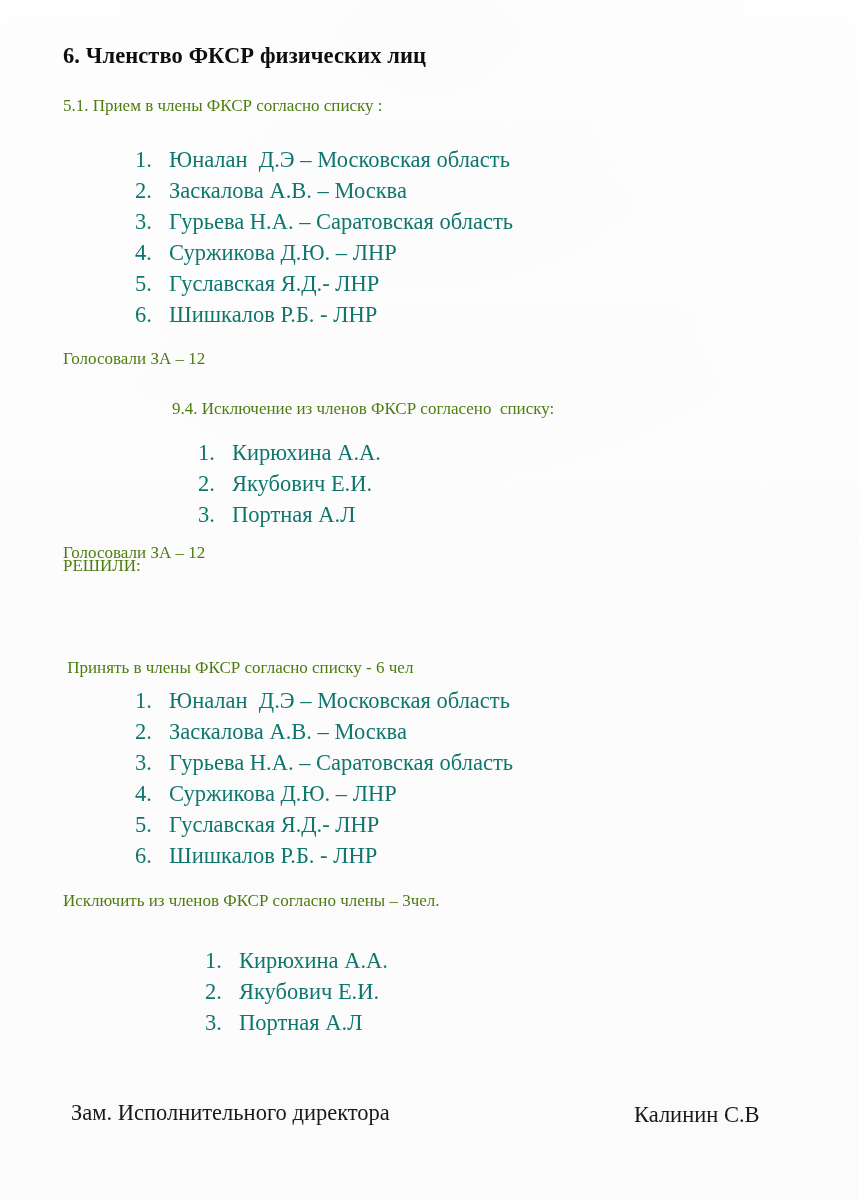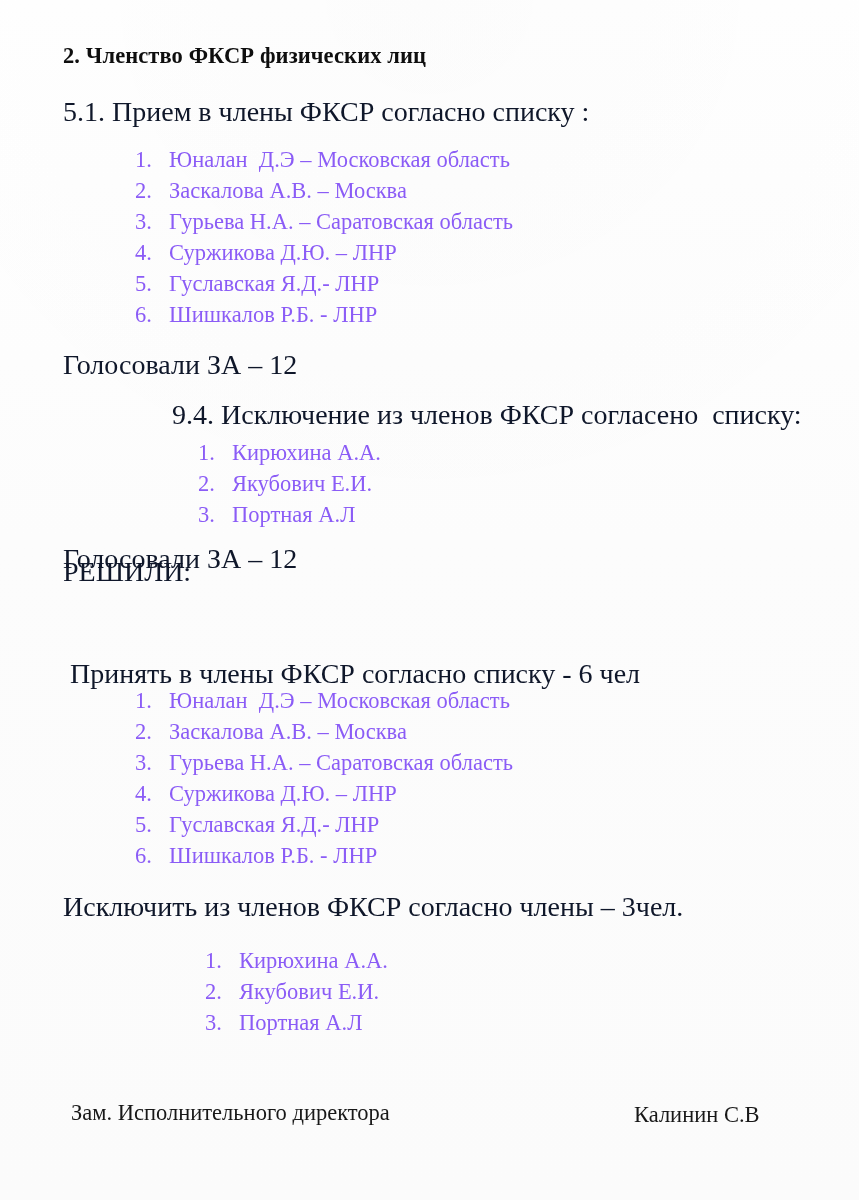--- a/index.html
+++ b/index.html
@@ -42,33 +42,33 @@
   }
 
   .heading {
     font-weight: bold;
     font-size: 22.5px;
     letter-spacing: 0.1px;
     color: #0e0e0e;
   }
 
   .body-text {
-    font-size: 28px;
-    color: #0f172a;
+    font-size: 17px;
+    color: #4d7c0f;
   }
 
   .list {
     position: absolute;
     margin: 0;
     padding: 0;
     list-style: none;
   }
   .list li {
     font-size: 22.5px;
-    color: #8b5cf6;
+    color: #0f766e;
     white-space: pre;
     height: 31px;
     line-height: 31px;
   }
   .list li .num {
     display: inline-block;
     width: 34px;
     text-align: left;
   }
 
@@ -92,21 +92,21 @@
     top: 2px;
     white-space: pre;
   }
 </style>
 </head>
 <body>
 
 <div class="page">
   <div class="content">
 
-    <div class="line heading" style="left:63px; top:44px;">2. Членство ФКСР физических лиц</div>
+    <div class="line heading" style="left:63px; top:44px;">6. Членство ФКСР физических лиц</div>
 
     <div class="line body-text" style="left:63px; top:97px;">5.1. Прием в члены ФКСР согласно списку :</div>
 
     <ul class="list" style="left:135px; top:144px;">
       <li><span class="num">1.</span><span>Юналан  Д.Э – Московская область</span></li>
       <li><span class="num">2.</span><span>Заскалова А.В. – Москва</span></li>
       <li><span class="num">3.</span><span>Гурьева Н.А. – Саратовская область</span></li>
       <li><span class="num">4.</span><span>Суржикова Д.Ю. – ЛНР</span></li>
       <li><span class="num">5.</span><span>Гуславская Я.Д.- ЛНР</span></li>
       <li><span class="num">6.</span><span>Шишкалов Р.Б. - ЛНР</span></li>

